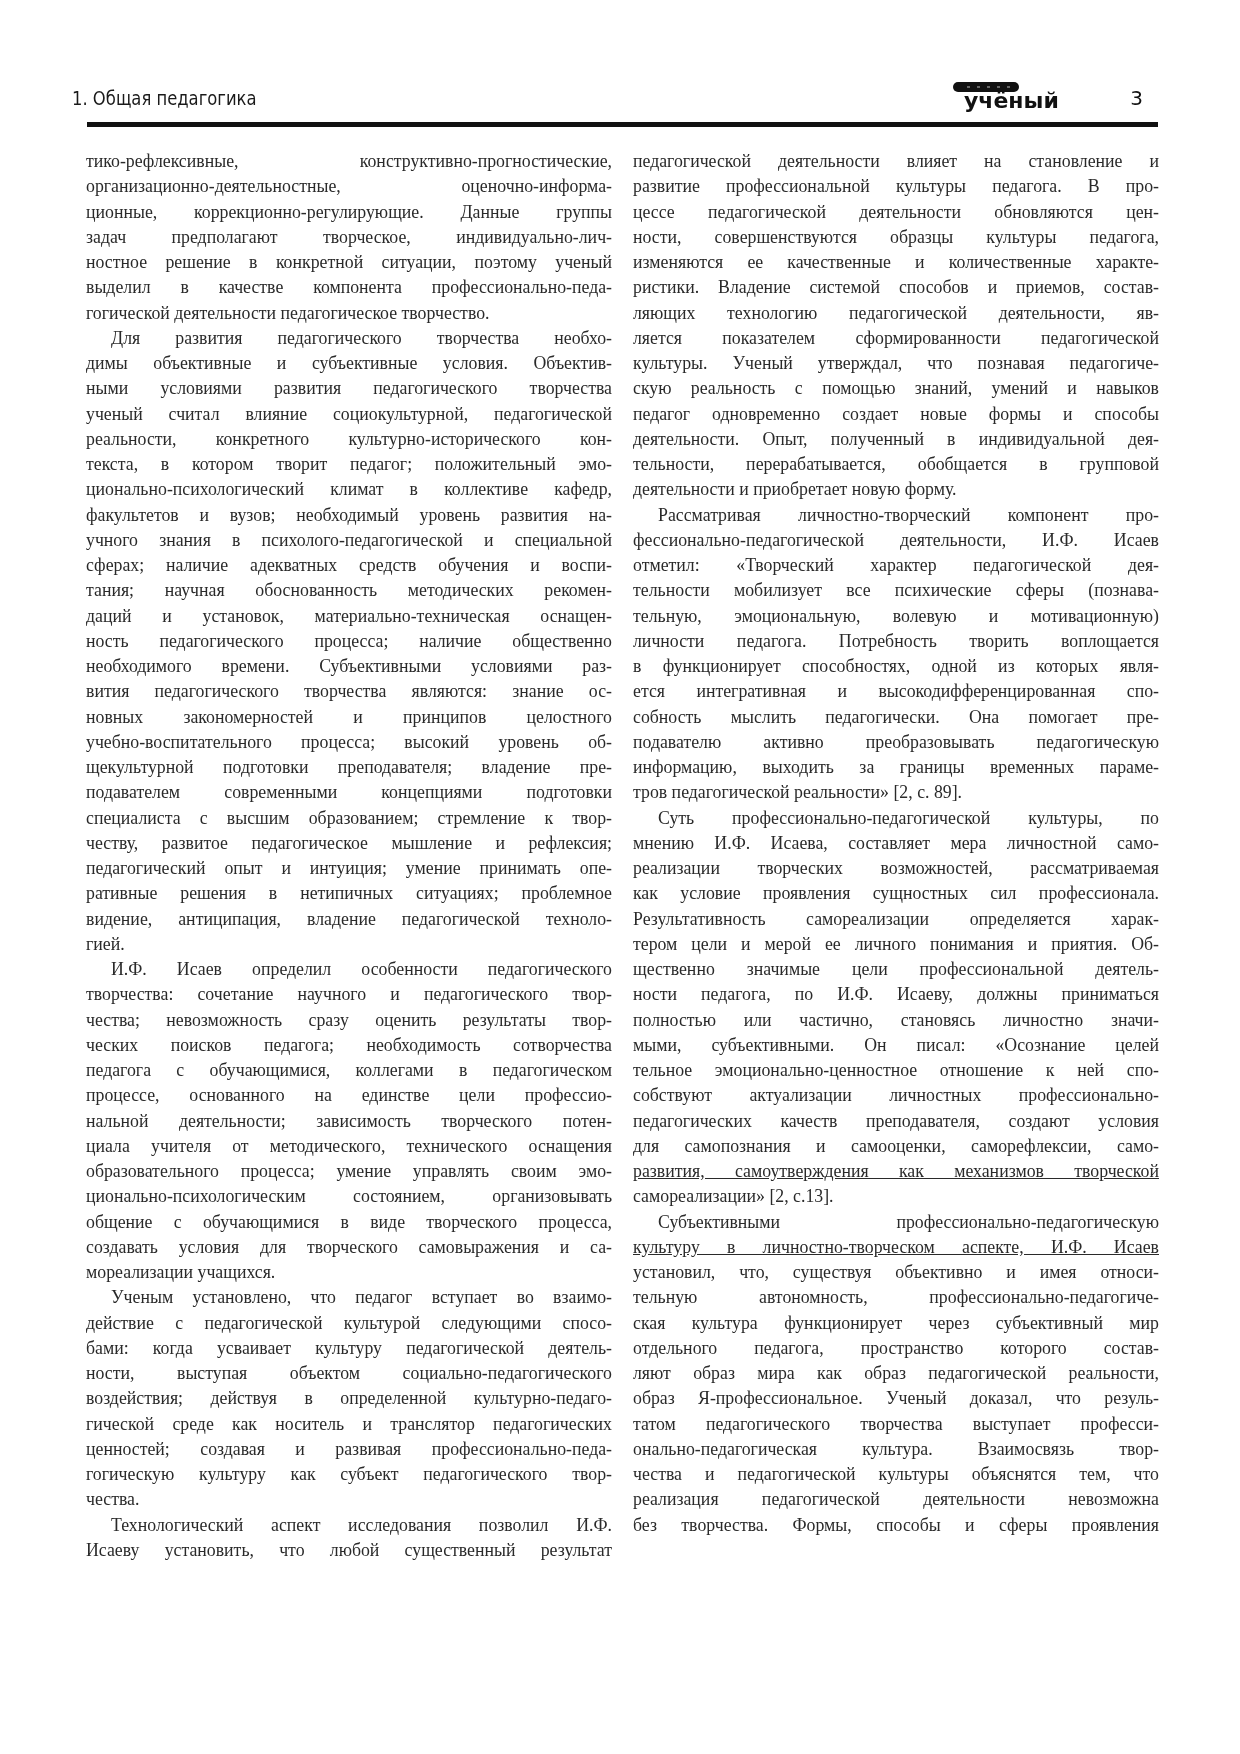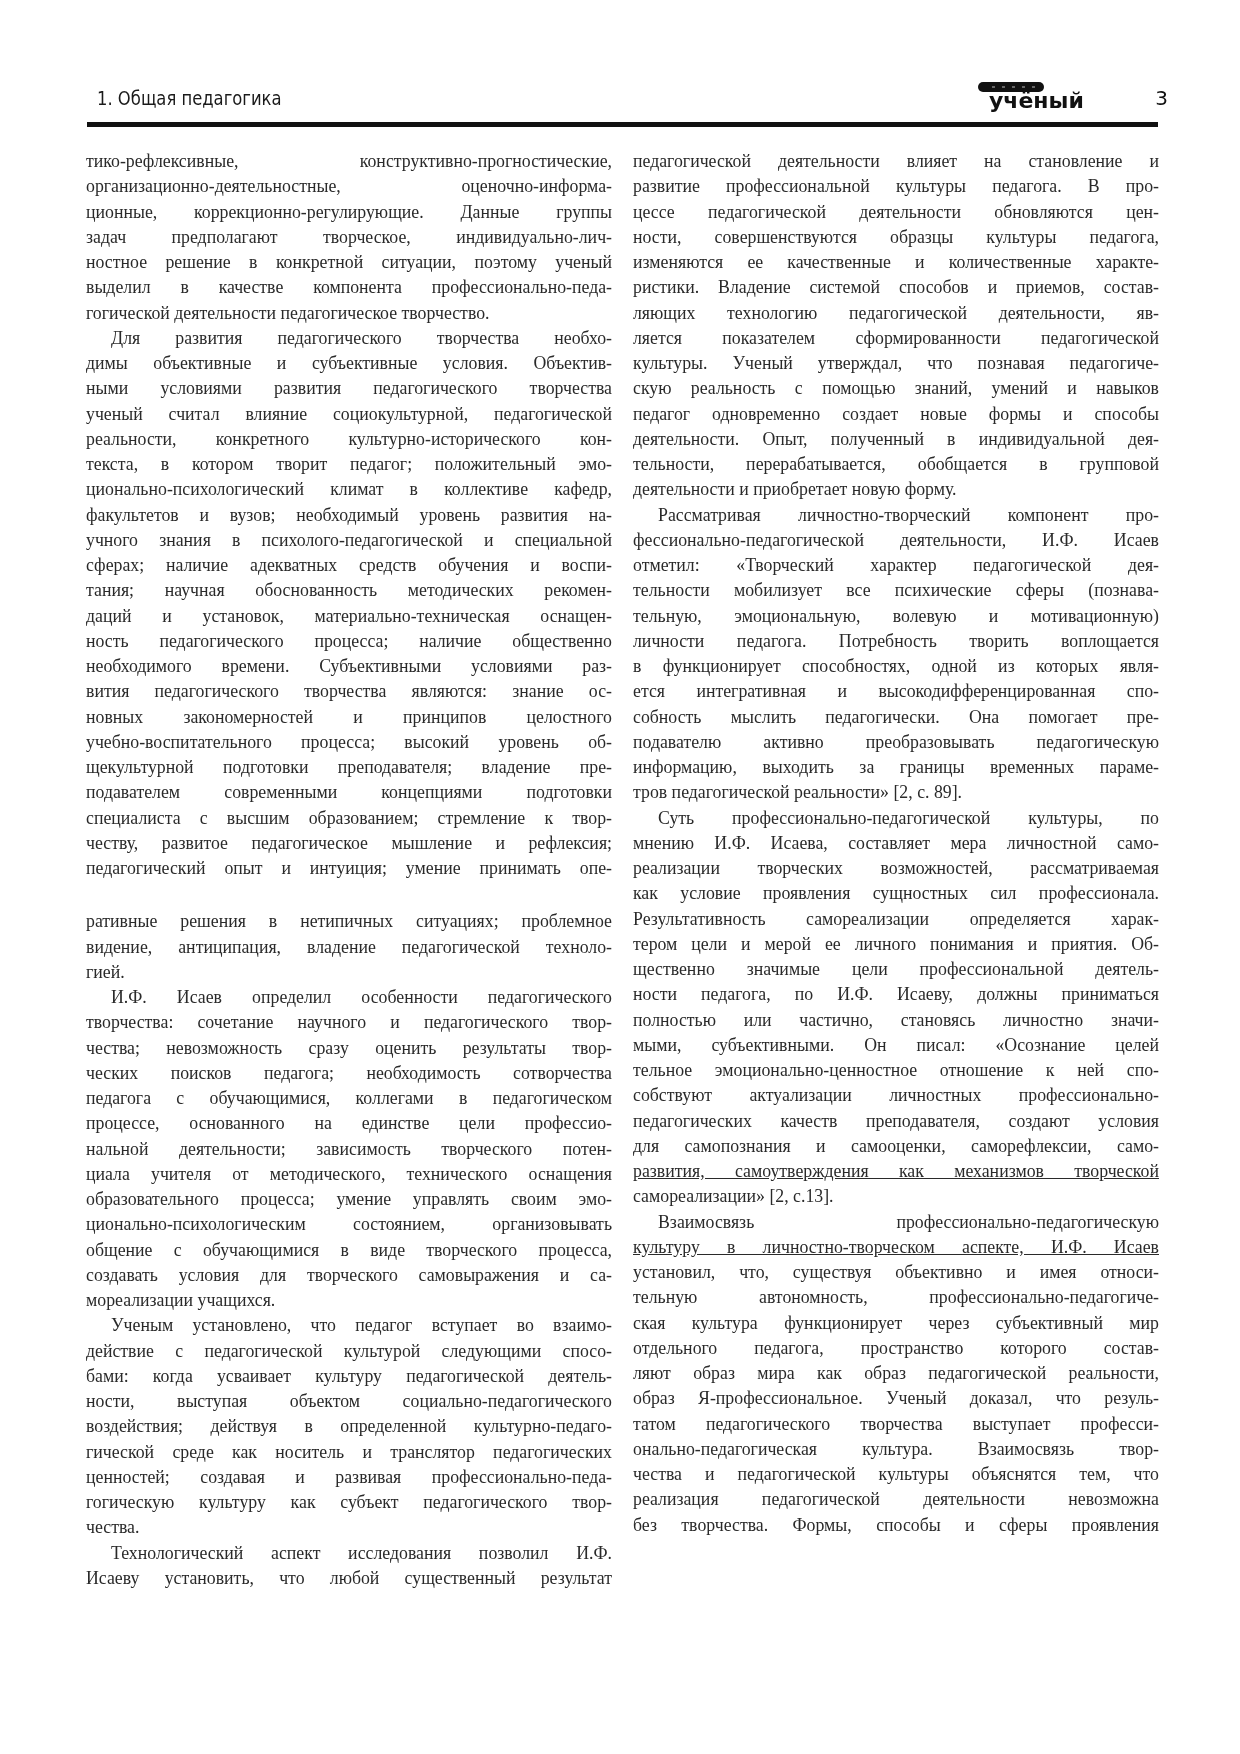--- a/index.html
+++ b/index.html
@@ -1,19 +1,19 @@
 <!DOCTYPE html>
 <html><head>
 <meta charset="utf-8">
 <style>
   html, body { margin: 0; padding: 0; background: #ffffff; }
   body { width: 1240px; height: 1754px; position: relative; overflow: hidden; }
   .page { position: absolute; left: 0; top: 0; width: 1240px; height: 1754px; background: #fff; }
   .running-head {
-    position: absolute; left: 97px; top: 86px; width: 1071px; height: 30px;
+    position: absolute; left: 72px; top: 86px; width: 1071px; height: 30px;
   }
   .section-title {
     position: absolute; left: 0; top: 0;
     font-family: "DejaVu Sans", sans-serif; font-size: 20px;
     color: #1a1a1a; transform: scaleX(0.82); transform-origin: left center;
     letter-spacing: 0px;
   }
   .logo {
     position: absolute; left: 878px; top: -4px; width: 110px; height: 36px;
   }
@@ -96,21 +96,21 @@
         <span class="line" style="white-space: normal;">ность педагогического процесса; наличие общественно</span>
         <span class="line" style="white-space: normal;">необходимого времени. Субъективными условиями раз-</span>
         <span class="line" style="white-space: normal;">вития педагогического творчества являются: знание ос-</span>
         <span class="line" style="white-space: normal;">новных закономерностей и принципов целостного</span>
         <span class="line" style="white-space: normal;">учебно-воспитательного процесса; высокий уровень об-</span>
         <span class="line" style="white-space: normal;">щекультурной подготовки преподавателя; владение пре-</span>
         <span class="line" style="white-space: normal;">подавателем современными концепциями подготовки</span>
         <span class="line" style="white-space: normal;">специалиста с высшим образованием; стремление к твор-</span>
         <span class="line" style="white-space: normal;">честву, развитое педагогическое мышление и рефлексия;</span>
         <span class="line" style="white-space: normal;">педагогический опыт и интуиция; умение принимать опе-</span>
-        <span class="line" style="white-space: normal; margin-top: 28px;">ративные решения в нетипичных ситуациях; проблемное</span>
+        <span class="line" style="white-space: normal;">ративные решения в нетипичных ситуациях; проблемное</span>
         <span class="line" style="white-space: normal;">видение, антиципация, владение педагогической техноло-</span>
         <span class="line last">гией.</span>
       </p>
       <p>
         <span class="line" style="text-indent: 25px; white-space: normal;">И.Ф. Исаев определил особенности педагогического</span>
         <span class="line" style="white-space: normal;">творчества: сочетание научного и педагогического твор-</span>
         <span class="line" style="white-space: normal;">чества; невозможность сразу оценить результаты твор-</span>
         <span class="line" style="white-space: normal;">ческих поисков педагога; необходимость сотворчества</span>
         <span class="line" style="white-space: normal;">педагога с обучающимися, коллегами в педагогическом</span>
         <span class="line" style="white-space: normal;">процессе, основанного на единстве цели профессио-</span>
@@ -181,21 +181,21 @@
         <span class="line" style="white-space: normal;">полностью или частично, становясь личностно значи-</span>
         <span class="line" style="white-space: normal;">мыми, субъективными. Он писал: «Осознание целей</span>
         <span class="line" style="white-space: normal;">тельное эмоционально-ценностное отношение к ней спо-</span>
         <span class="line" style="white-space: normal;">собствуют актуализации личностных профессионально-</span>
         <span class="line" style="white-space: normal;">педагогических качеств преподавателя, создают условия</span>
         <span class="line" style="white-space: normal;">для самопознания и самооценки, саморефлексии, само-</span>
         <span class="line" style="white-space: normal; text-decoration: underline;">развития, самоутверждения как механизмов творческой</span>
         <span class="line last">самореализации» [2, с.13].</span>
       </p>
       <p>
-        <span class="line" style="text-indent: 25px; white-space: normal;">Взаимосвязь профессионально-педагогическую</span>
+        <span class="line" style="text-indent: 25px; white-space: normal;">Субъективными профессионально-педагогическую</span>
         <span class="line" style="white-space: normal; text-decoration: underline;">культуру в личностно-творческом аспекте, И.Ф. Исаев</span>
         <span class="line" style="white-space: normal;">установил, что, существуя объективно и имея относи-</span>
         <span class="line" style="white-space: normal;">тельную автономность, профессионально-педагогиче-</span>
         <span class="line" style="white-space: normal;">ская культура функционирует через субъективный мир</span>
         <span class="line" style="white-space: normal;">отдельного педагога, пространство которого состав-</span>
         <span class="line" style="white-space: normal;">ляют образ мира как образ педагогической реальности,</span>
         <span class="line" style="white-space: normal;">образ Я-профессиональное. Ученый доказал, что резуль-</span>
         <span class="line" style="white-space: normal;">татом педагогического творчества выступает професси-</span>
         <span class="line" style="white-space: normal;">онально-педагогическая культура. Взаимосвязь твор-</span>
         <span class="line" style="white-space: normal;">чества и педагогической культуры объяснятся тем, что</span>

